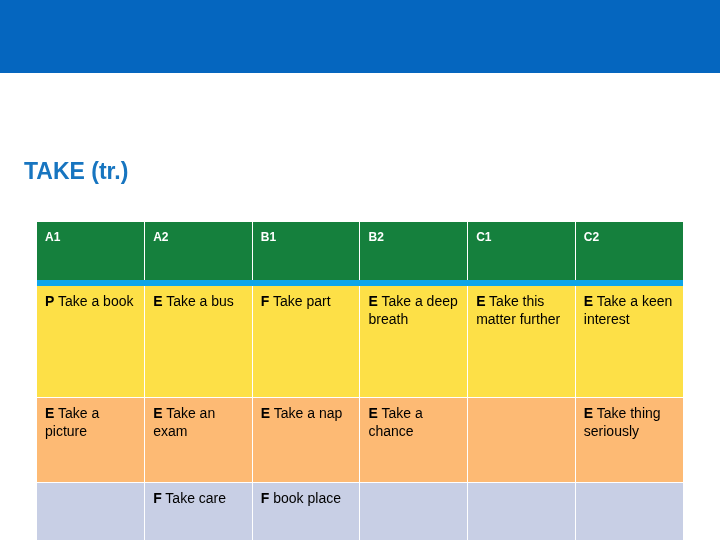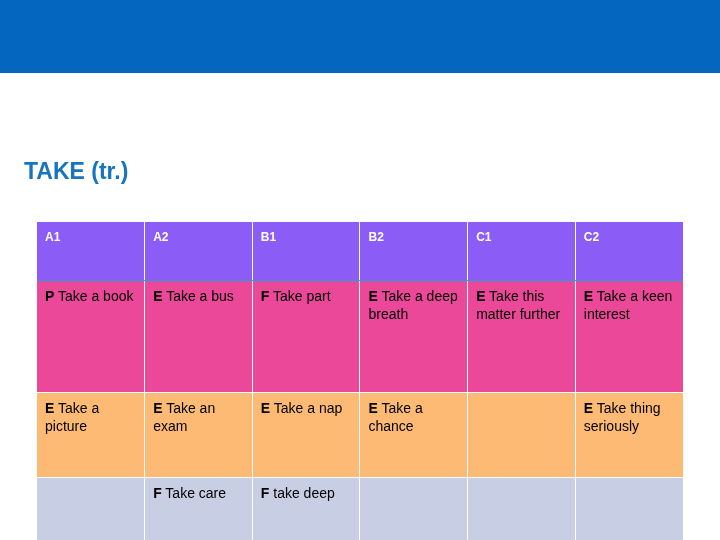--- a/index.html
+++ b/index.html
@@ -58,44 +58,44 @@
   }
   table.lex {
     border-collapse: collapse;
     width: 646px;
     table-layout: fixed;
   }
   table.lex col {
     width: 107.66px;
   }
   table.lex th {
-    background: #8b5cf6;
+    background: #15803d;
     color: #ffffff;
     font-size: 12px;
     font-weight: bold;
     text-align: left;
     vertical-align: top;
     padding: 8px 0 26px 8px;
     height: 24px;
     border-right: 1px solid #ffffff;
-    border-bottom: 1px solid #0ea5e9;
+    border-bottom: 6px solid #0ea5e9;
   }
   table.lex th:last-child { border-right: none; }
   table.lex td {
     font-size: 14px;
     color: #000000;
     text-align: left;
     vertical-align: top;
     padding: 7px 6px 7px 8px;
     border-right: 1px solid #ffffff;
     border-bottom: 1px solid #ffffff;
     line-height: 1.28;
   }
   table.lex td:last-child { border-right: none; }
-  tr.row-a td { background: #ec4899; height: 97px; }
+  tr.row-a td { background: #fde047; height: 97px; }
   tr.row-b td { background: #fdba74; height: 70px; }
   tr.row-c td { background: #c8cfe5; height: 50px; }
   tr.row-c td { border-bottom: none; }
   .code {
     font-weight: bold;
   }
   .cell-empty { }
 </style>
 </head>
 <body>
@@ -140,21 +140,21 @@
           <td><span class="code">E</span> <span>Take a picture</span></td>
           <td><span class="code">E</span> <span>Take an exam</span></td>
           <td><span class="code">E</span> <span>Take a nap</span></td>
           <td><span class="code">E</span> <span>Take a chance</span></td>
           <td class="cell-empty"><span class="code"></span><span></span></td>
           <td><span class="code">E</span> <span>Take thing seriously</span></td>
         </tr>
         <tr class="row-c">
           <td class="cell-empty"><span class="code"></span><span></span></td>
           <td><span class="code">F</span> <span>Take care</span></td>
-          <td><span class="code">F</span> <span>take deep</span></td>
+          <td><span class="code">F</span> <span>book place</span></td>
           <td class="cell-empty"><span class="code"></span><span></span></td>
           <td class="cell-empty"><span class="code"></span><span></span></td>
           <td class="cell-empty"><span class="code"></span><span></span></td>
         </tr>
       </tbody>
     </table>
   </div>
 
 </div>
 

